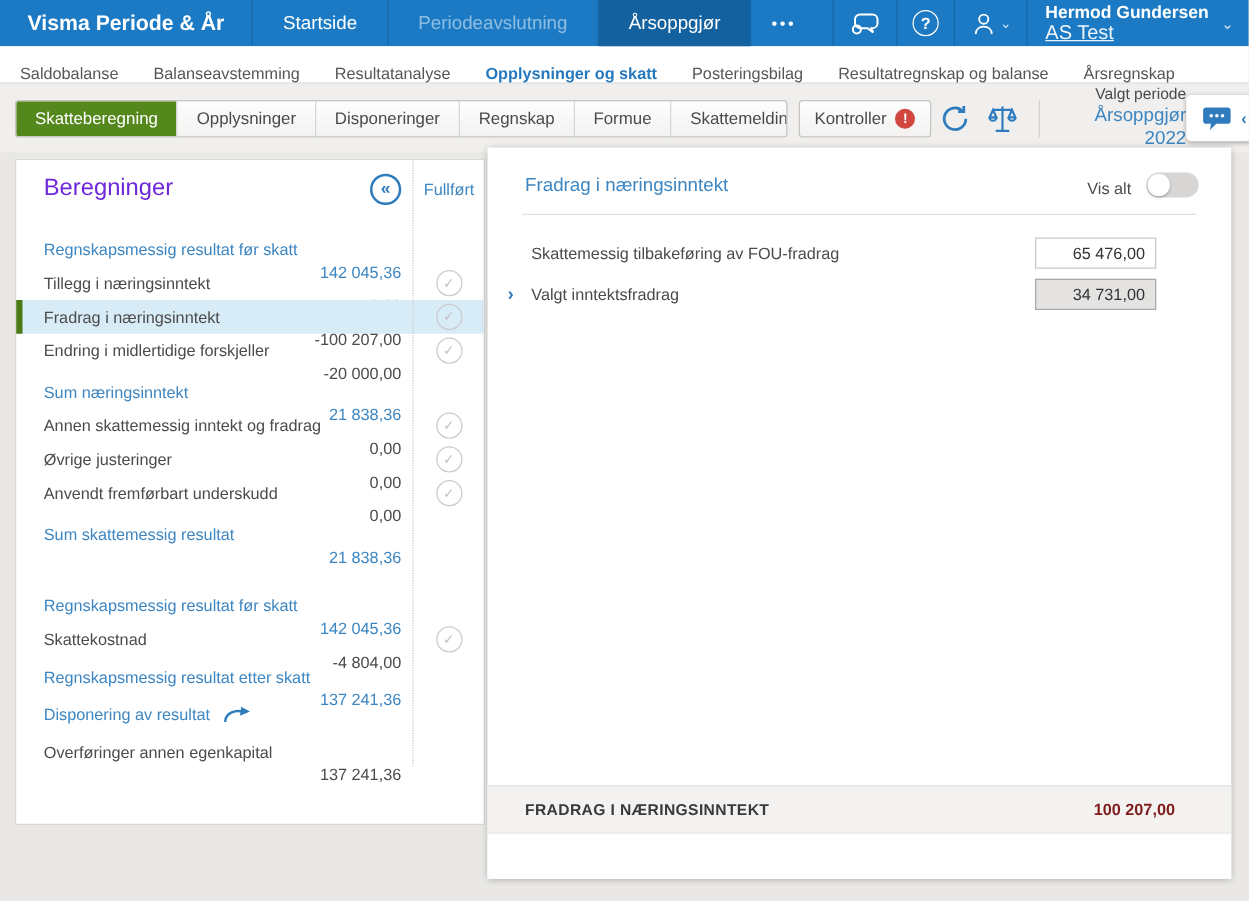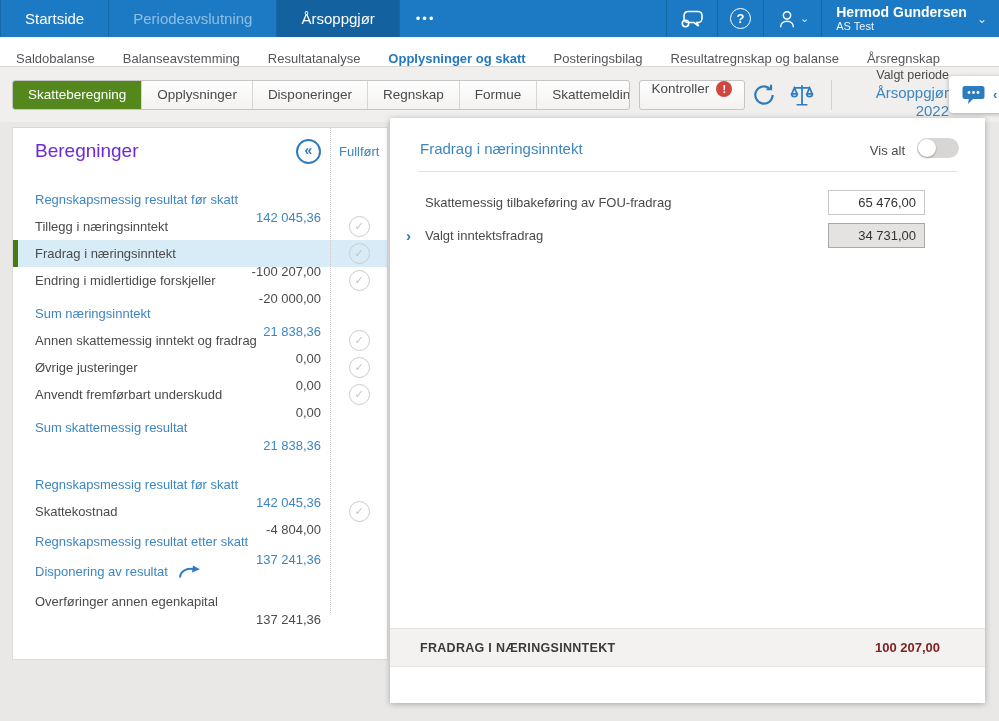--- a/index.html
+++ b/index.html
@@ -13,37 +13,37 @@
   .top-item { display:flex; align-items:center; padding:0 24px; font-size:15px; cursor:pointer; white-space:nowrap; }
   .top-item.disabled { color:rgba(255,255,255,.5); }
   .top-item.active { background:#13619e; }
   .top-more { display:flex; align-items:center; padding:0 16px; font-size:13px; letter-spacing:2px; cursor:pointer; }
   .top-spacer { flex:1; }
   .icon-cell { display:flex; align-items:center; justify-content:center; padding:0 12px; cursor:pointer; }
   .help-ring { width:21px; height:21px; border:1.5px solid #fff; border-radius:50%; display:flex; align-items:center; justify-content:center; font-size:13px; font-weight:bold; }
   .mini-caret { font-size:11px; color:rgba(255,255,255,.85); margin-left:2px; }
   .user-block { display:flex; flex-direction:column; justify-content:center; padding:0 4px 0 14px; cursor:pointer; }
   .user-name { font-size:14px; font-weight:bold; line-height:1.2; white-space:nowrap; }
-  .user-company { font-size:11px; line-height:1.2; color:rgba(255,255,255,.92); }
+  .user-company { font-size:16px; line-height:1.2; color:rgba(255,255,255,.92);text-decoration:underline; }
   .caret-cell { display:flex; align-items:center; padding:0 12px 0 6px; font-size:12px; color:rgba(255,255,255,.85); cursor:pointer; }
 
   
   .module-nav { height:30px; background:#fff; border-bottom:1px solid #d8d7d5; display:flex; align-items:flex-end; padding:0 12px 0 16px; gap:28px; font-size:13px; color:#55565a; }
   .mod-item { cursor:pointer; white-space:nowrap; }
   .mod-item.active { color:#2678bd; font-weight:bold; }
   .mod-spacer { flex:1; }
   .mod-vdiv { width:1px; height:15px; background:#ddd; }
 
   
   .toolbar { height:55px; background:#f0efed; display:flex; align-items:center; padding-left:12px; position:relative; }
   .tab-group { display:flex; border:1px solid #c6c5c3; border-radius:3px; overflow:hidden; background:linear-gradient(#fefefe,#f3f2f1); }
   .tab { padding:0 15px; height:28px; line-height:28px; font-size:13.5px; color:#4a4a4a; border-left:1px solid #d8d7d5; cursor:pointer; white-space:nowrap; }
   .tab:first-child { border-left:none; }
   .tab.active { background:#55881c; color:#fff; border-left-color:#55881c; }
-  .kontroller-btn { margin-left:9px; display:flex; gap:7px; padding:0 12px; height:30px; border:1px solid #c6c5c3; border-radius:3px; background:linear-gradient(#fefefe,#f3f2f1); font-size:13.5px; color:#4a4a4a; cursor:pointer; }
+  .kontroller-btn { margin-left:9px; display:flex; align-items:center; gap:7px; padding:0 12px; height:30px; border:1px solid #c6c5c3; border-radius:3px; background:linear-gradient(#fefefe,#f3f2f1); font-size:13.5px; color:#4a4a4a; cursor:pointer; }
   .err-badge { width:16px; height:16px; border-radius:50%; background:#d14740; color:#fff; font-size:11px; font-weight:bold; display:flex; align-items:center; justify-content:center; }
   .tb-spacer { flex:1; }
   .tb-icon { display:flex; align-items:center; justify-content:center; padding:0 6px; cursor:pointer; }
   .tb-vdiv { width:1px; height:30px; background:#d2d1cf; margin:0 10px; }
   .period-block { text-align:right; line-height:1.25; margin-right:10px; cursor:pointer; }
   .period-caption { font-size:12.5px; color:#4a4a4a; }
   .period-value { font-size:15px; color:#3d86c1; }
   .lock-cell { display:flex; align-items:center; padding:0 8px; cursor:pointer; }
   .panel-toggle { position:absolute; top:9px; right:-14px; width:64px; height:37px; background:#fff; border-radius:4px; box-shadow:0 1px 4px rgba(0,0,0,.3); display:flex; align-items:center; justify-content:flex-start; padding-left:12px; gap:7px; z-index:6; cursor:pointer; }
   .panel-toggle .chev { color:#2e7cbe; font-size:13px; font-weight:bold; }
@@ -92,20 +92,21 @@
   .summary-label { font-size:12.5px; font-weight:bold; color:#3a3a3a; letter-spacing:.3px; }
   .summary-value { margin-left:auto; font-size:13px; font-weight:bold; color:#7f1d1d; }
   .card-footer { height:36px; background:#fff; }
 
   svg { display:block; }
 </style>
 </head>
 <body>
 
 <header class="topbar">
+  <div class="brand">Visma Periode &amp; År</div>
   <div class="top-sep"></div>
   <div class="top-item">Startside</div>
   <div class="top-sep"></div>
   <div class="top-item disabled">Periodeavslutning</div>
   <div class="top-sep"></div>
   <div class="top-item active">Årsoppgjør</div>
   <div class="top-sep"></div>
   <div class="top-more">•••</div>
   <div class="top-spacer"></div>
 

